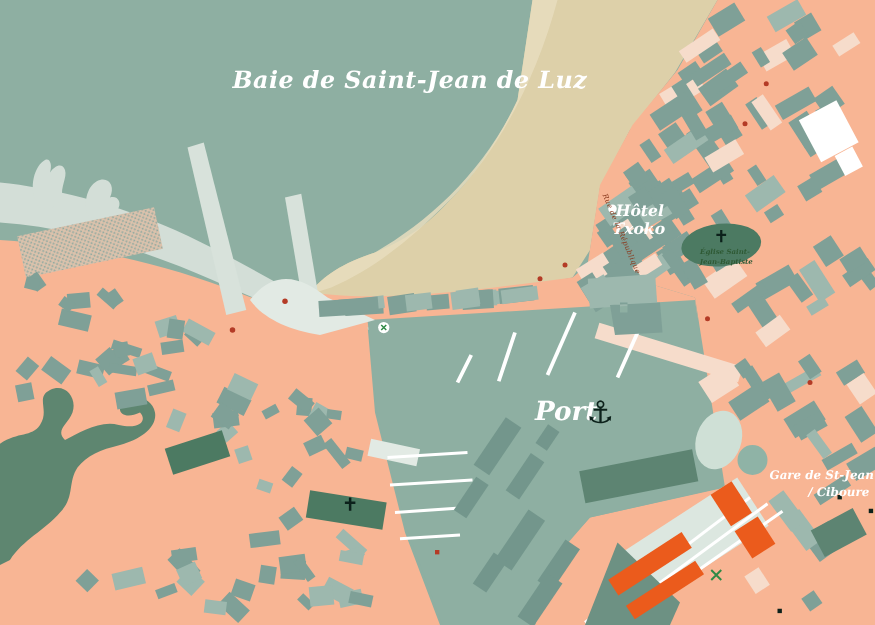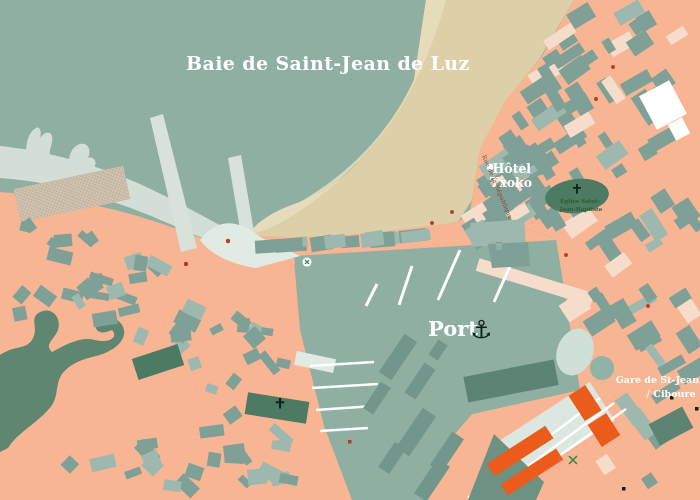--- a/index.html
+++ b/index.html
@@ -1,16 +1,16 @@
 <!DOCTYPE html>
 <html style="--c-sea: #8EAFA2; --c-shore: #D3DED7; --c-beach: #DDD0A9; --c-beach_light: #E8DDBE; --c-land: #F8B594; --c-building: #7FA097; --c-building_light: #9DB8AE; --c-building_pale: #F6DCCB; --c-building_dark: #73968C; --c-pier: #D8E2DB; --c-pier_light: #E2EAE4; --c-park: #5E8670; --c-park_light: #CFE0D6; --c-park_mid: #8FB3A6; --c-church: #4C7A62; --c-quay_dark: #5D8472; --c-wedge: #6D9183; --c-orange: #EB5B1C; --c-station: #DCE7E0; --c-white: #FFFFFF; --c-hatch_bg: #DCC2AC; --c-hatch_dot: #8FA9A0; --c-label_street: #8A3A1E; --c-label_church: #2F5A35; --c-icon_red: #B43B26; --c-icon_green: #2F8A46; --c-ink: #0C211B;"><head>
 <meta charset="utf-8">
 <style>
   html,body{margin:0;padding:0;background:#8EAFA2;}
-  .stage{position:relative;width:700px;height:500px;overflow:hidden;font-family:"DejaVu Serif","Liberation Serif",serif;}
+  .stage{position:relative;width:700px;height:500px;overflow:hidden;font-family:"DejaVu Serif","Liberation Serif",serif;font-style:italic;}
   svg{display:block}
   .t-title{fill:#fff;font-size:19px;font-weight:bold;letter-spacing:.4px;font-family:"DejaVu Serif","Liberation Serif",serif;}
   .t-port{fill:#fff;font-size:21px;font-weight:bold;font-family:"DejaVu Serif","Liberation Serif",serif;}
   .t-anchor{fill:#0C211B;font-size:25px;font-family:"DejaVu Sans","Liberation Sans",sans-serif;}
   .t-hotel{fill:#fff;font-size:12.5px;font-weight:bold;text-anchor:middle;font-family:"DejaVu Serif","Liberation Serif",serif;}
   .t-gare{fill:#fff;font-size:9.5px;font-weight:bold;text-anchor:middle;font-family:"DejaVu Serif","Liberation Serif",serif;}
   .t-street{fill:var(--c-label_street,#8A3A1E);font-size:5.8px;letter-spacing:.3px;font-family:"DejaVu Serif","Liberation Serif",serif;}
   .t-church{fill:var(--c-label_church,#2F5A35);font-size:5.6px;font-weight:bold;text-anchor:middle;font-family:"DejaVu Serif","Liberation Serif",serif;}
 </style>
 </head>

